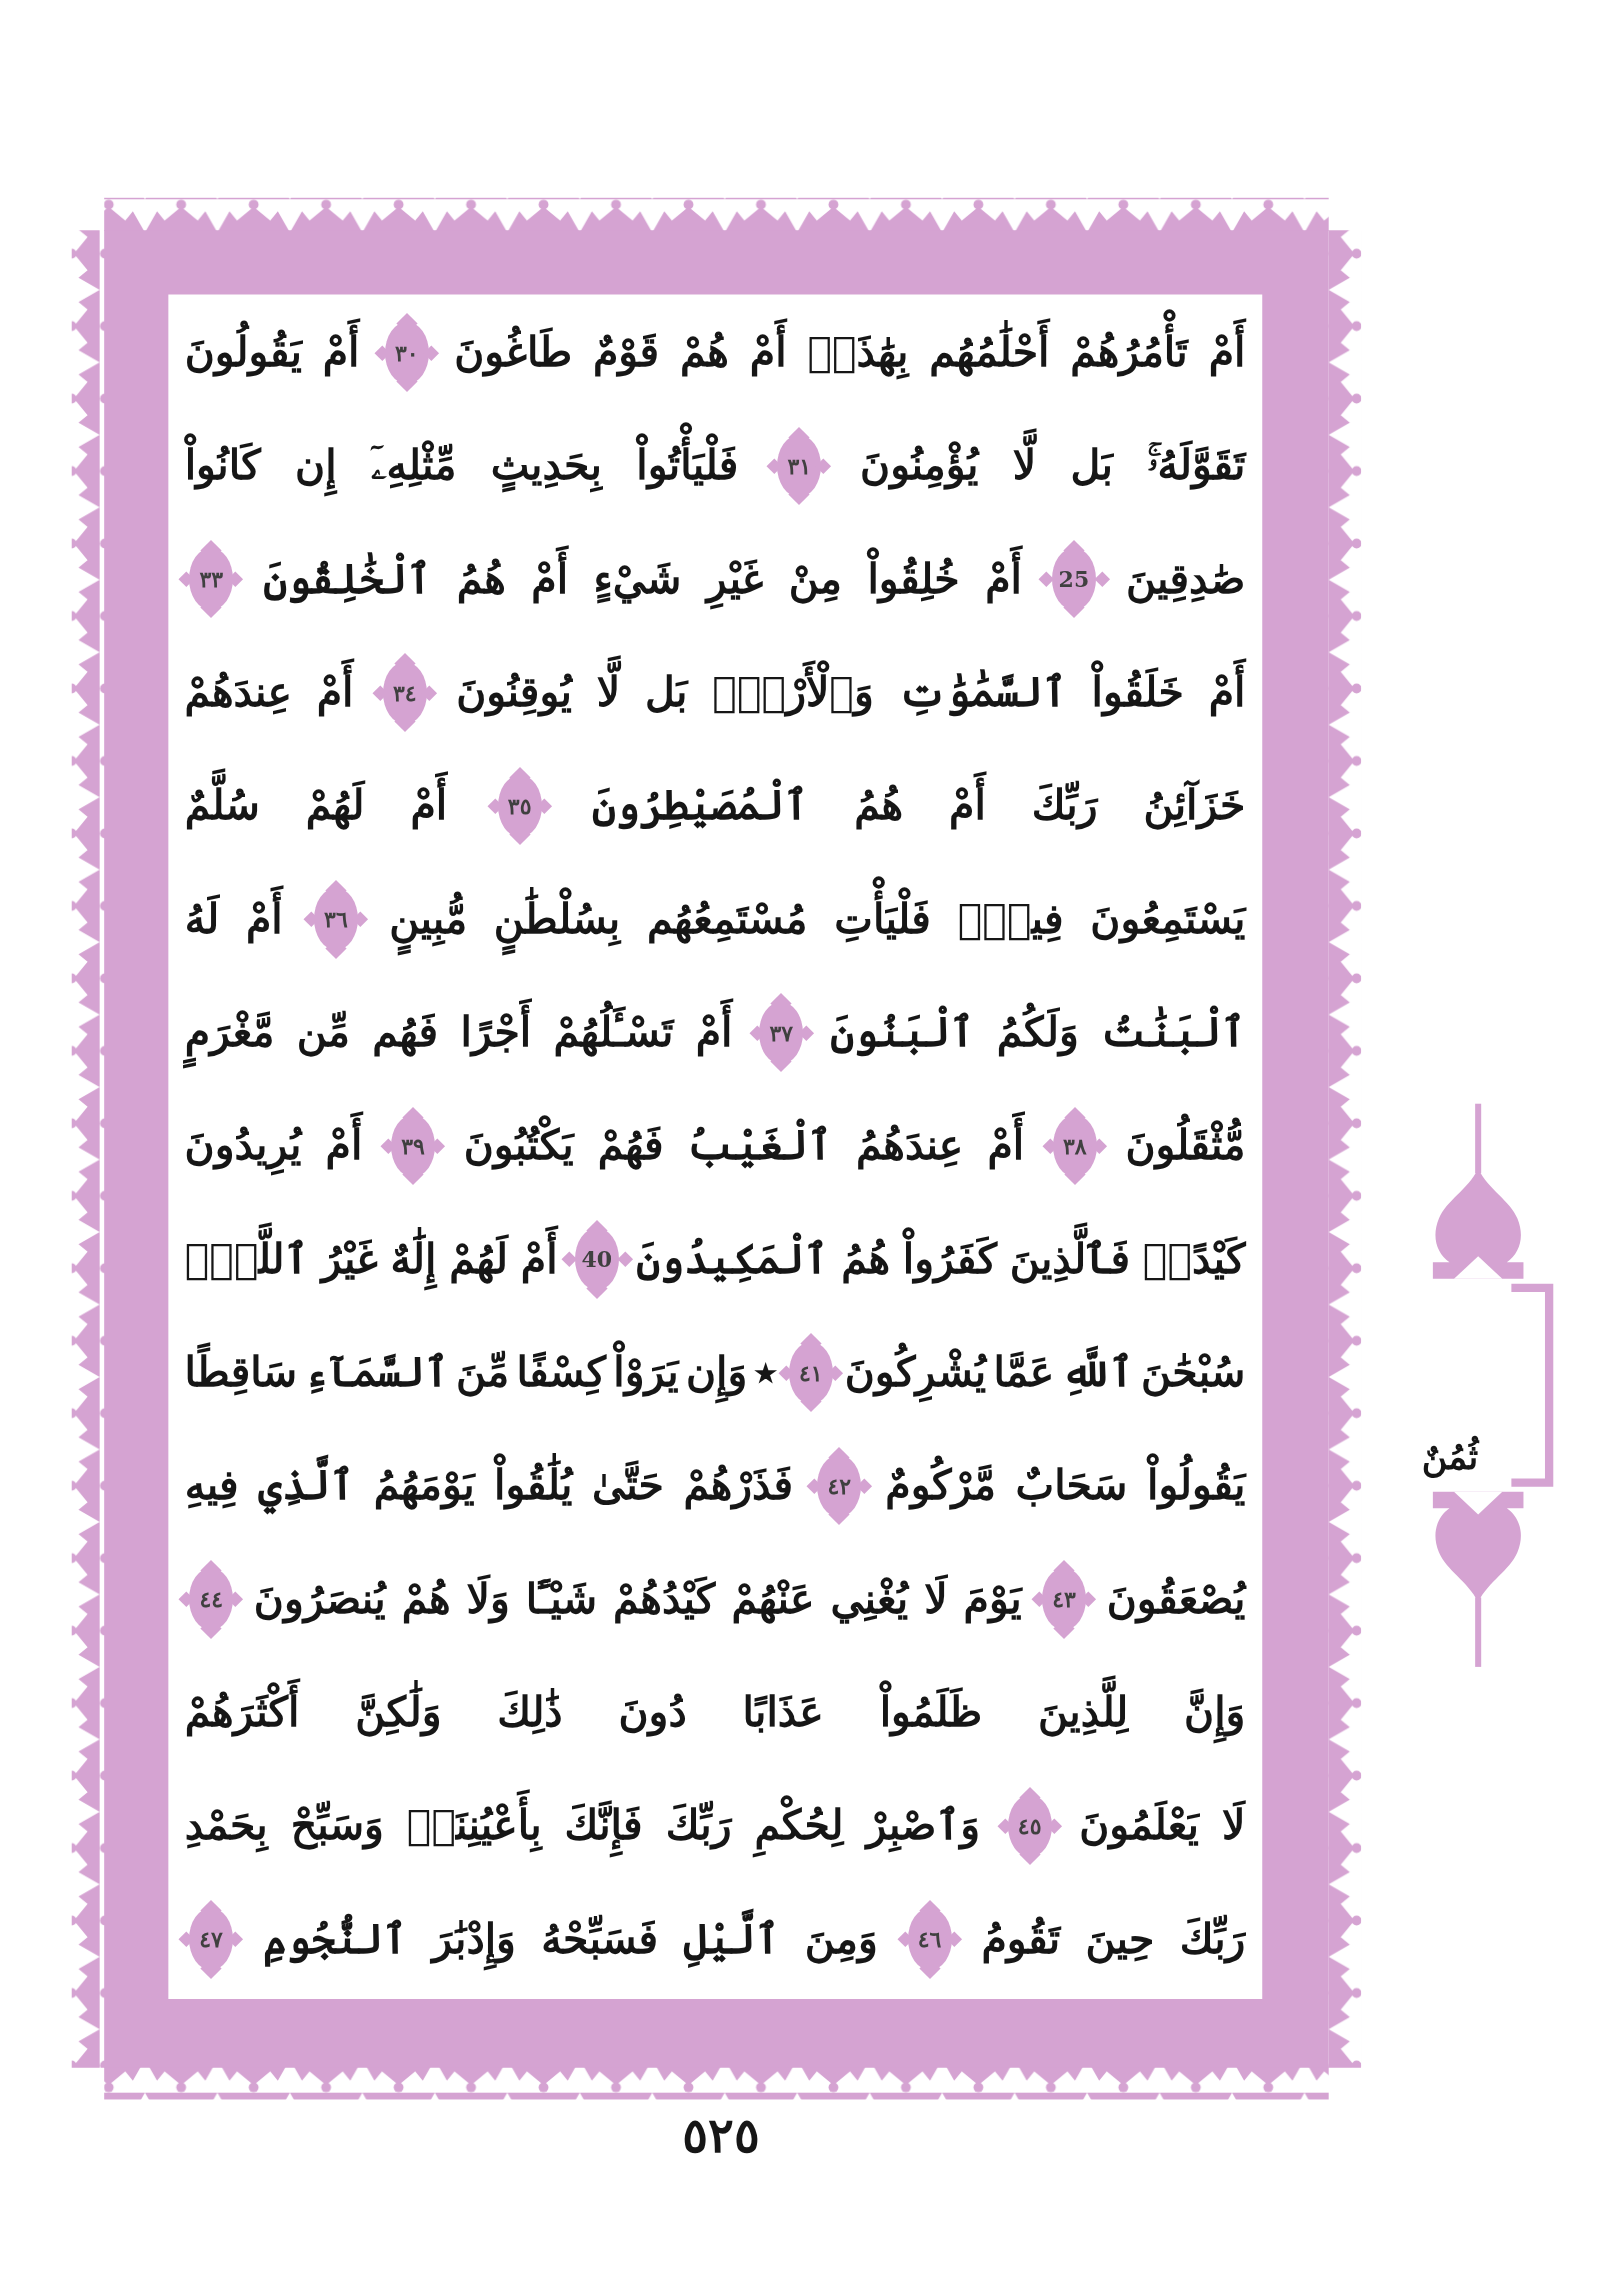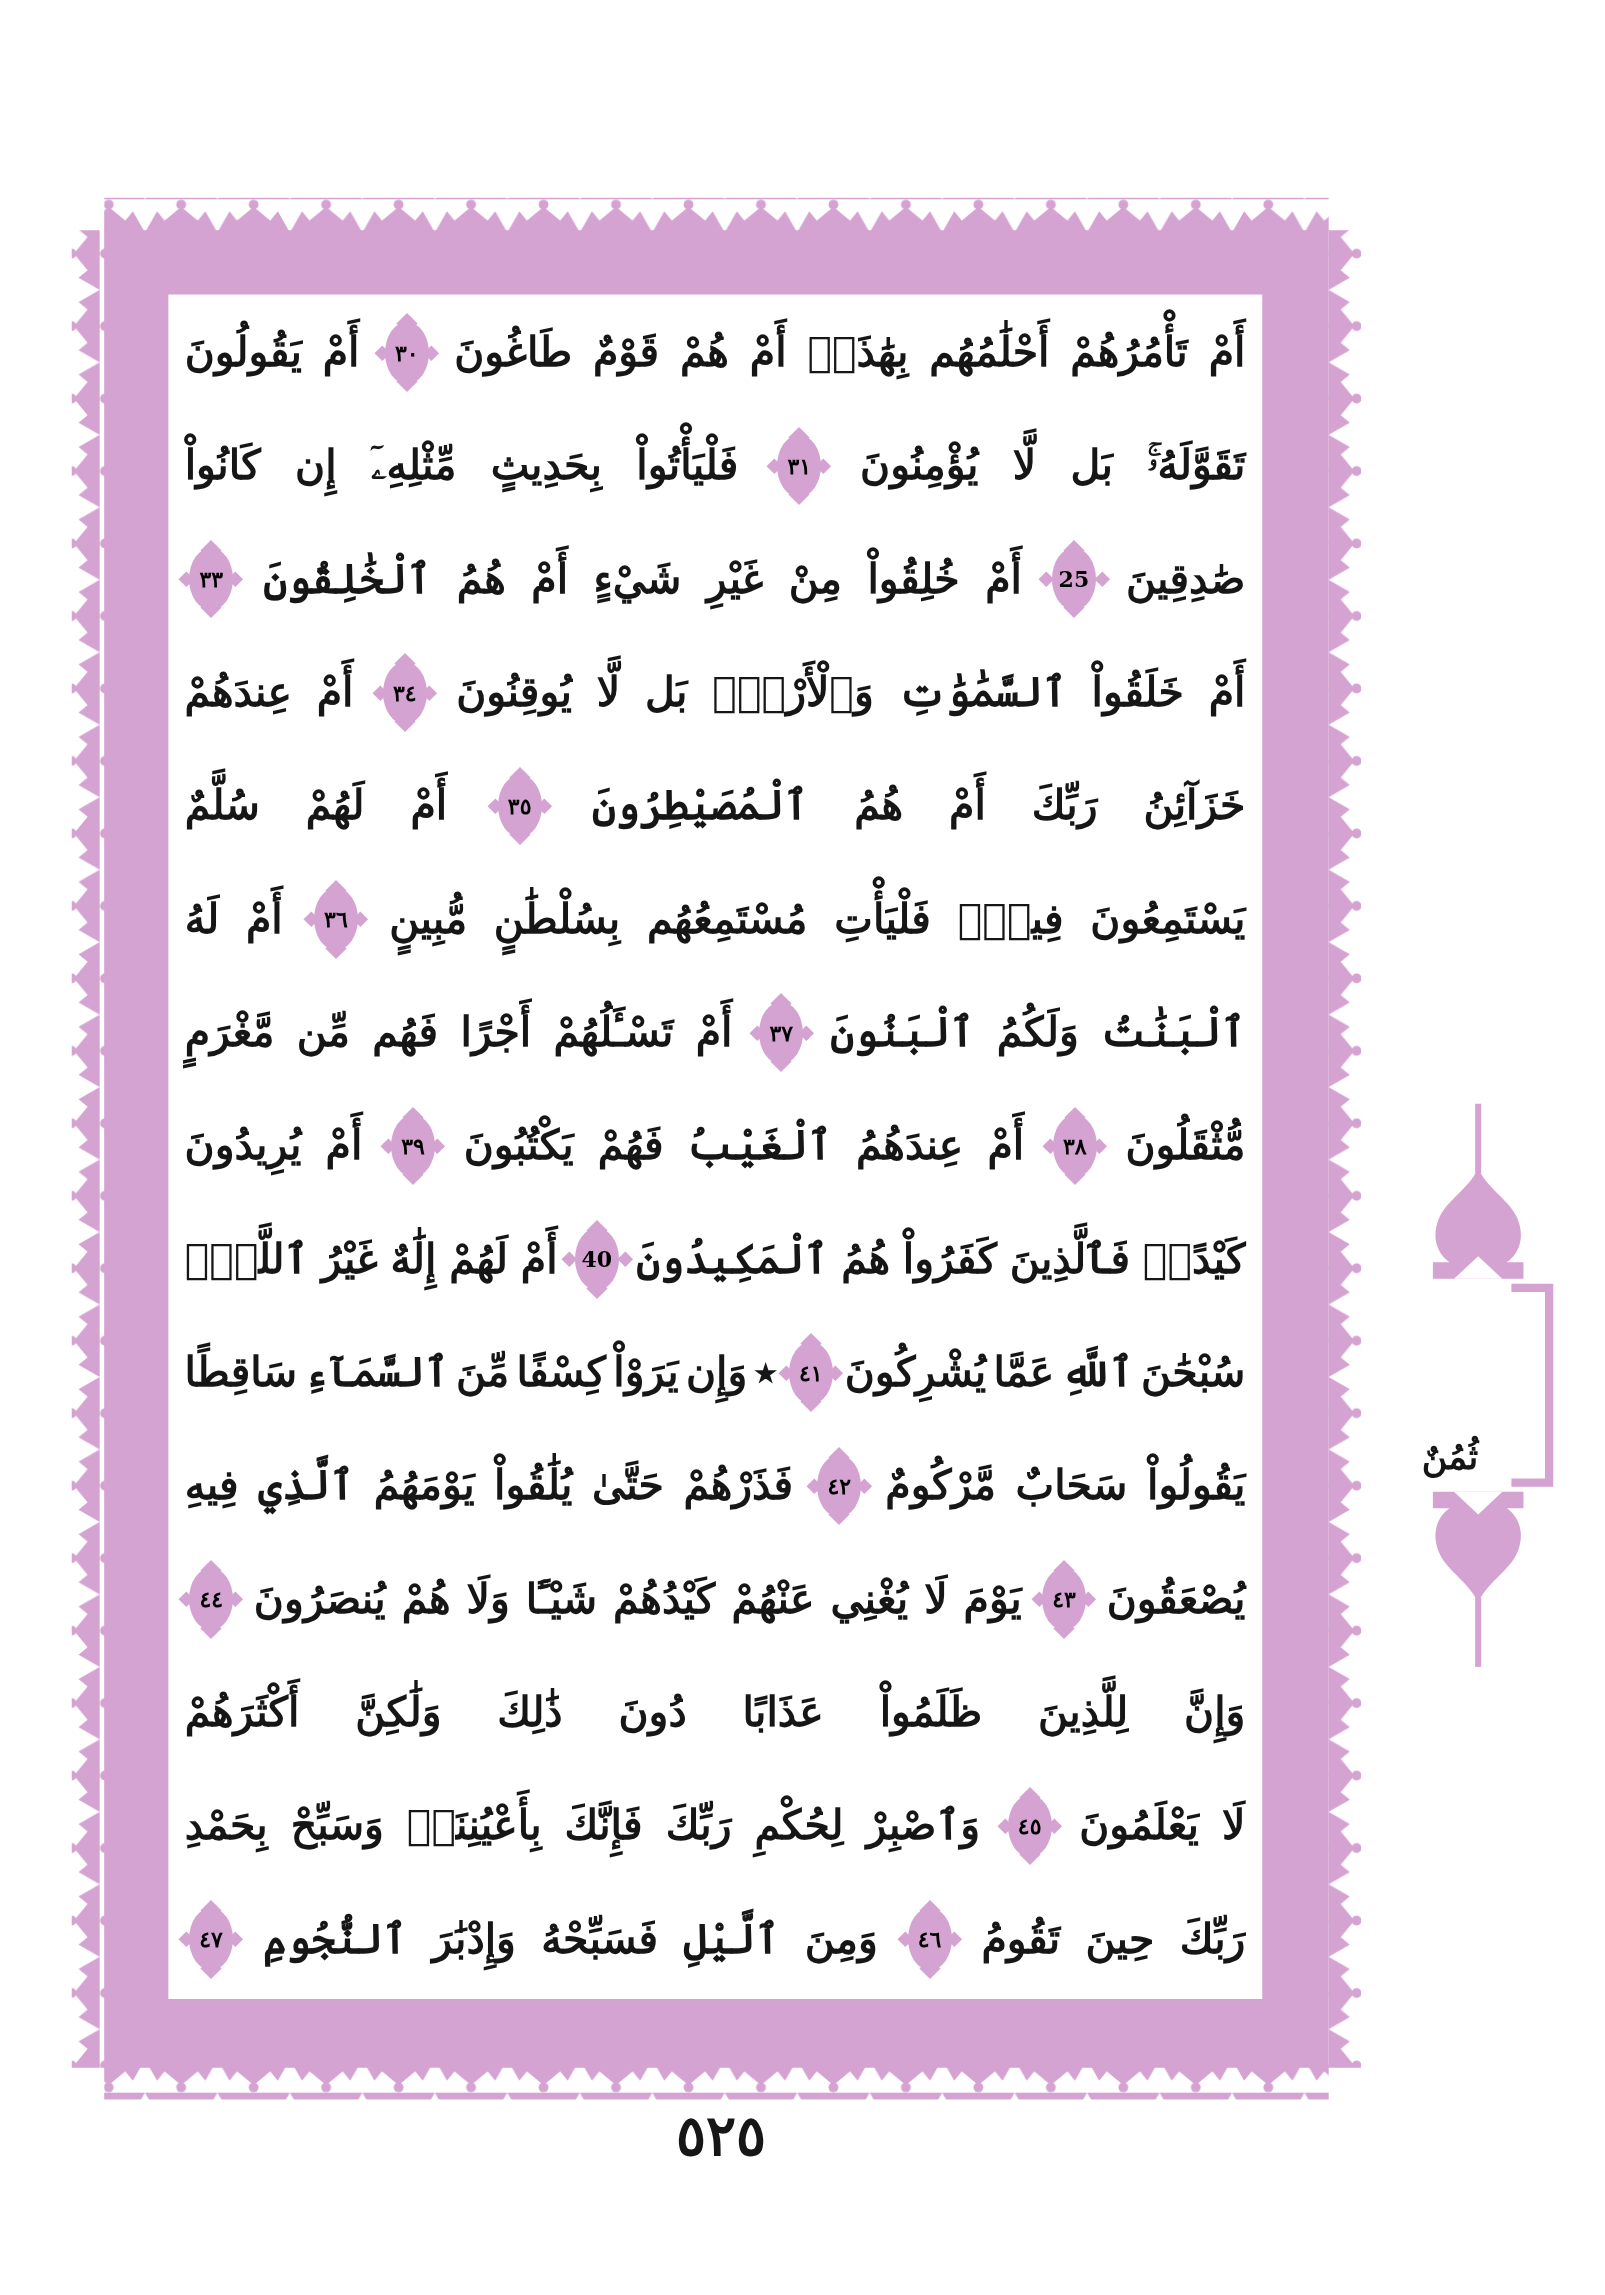--- a/index.html
+++ b/index.html
@@ -56,42 +56,42 @@
   }
   .ayah::before,.ayah::after{
     content:"";position:absolute;left:50%;
     width:15px;height:15px;background:var(--pink);
     transform:translateX(-50%) rotate(45deg);
   }
   .ayah::before{top:-5.3px;}
   .ayah::after{bottom:-5.3px;}
   .ayah-num{
     position:relative;z-index:1;
-    font-size:22px;font-weight:700;color:#000000;
+    font-size:22px;font-weight:700;color:#404040;
     direction:rtl;
   }
   .ayah-num::before,.ayah-num::after{
     content:"";position:absolute;top:50%;
     width:10.6px;height:10.6px;background:var(--pink);
     transform:translateY(-50%) rotate(45deg);
     z-index:-1;
   }
   .ayah-num::before{left:-18px;}
   .ayah-num::after{right:-18px;}
   
   #thumn-label{
     position:absolute;left:1385px;top:1396px;width:130px;height:121px;
     display:flex;align-items:center;justify-content:center;
     font-size:35px;font-weight:700;direction:rtl;color:var(--ink);
   }
   
   #page-number{
     position:absolute;left:600px;top:2101px;width:242px;height:68px;
     display:flex;align-items:center;justify-content:center;
-    font-size:56px;font-weight:700;color:var(--ink);direction:rtl;
+    font-size:48px;font-weight:700;color:var(--ink);direction:rtl;
   }
 </style>
 </head>
 <body>
 
 <div id="page">
 
 
   <svg id="frame-svg" viewBox="0 0 2126 3040" xmlns="http://www.w3.org/2000/svg" aria-hidden="true">
     <defs>

